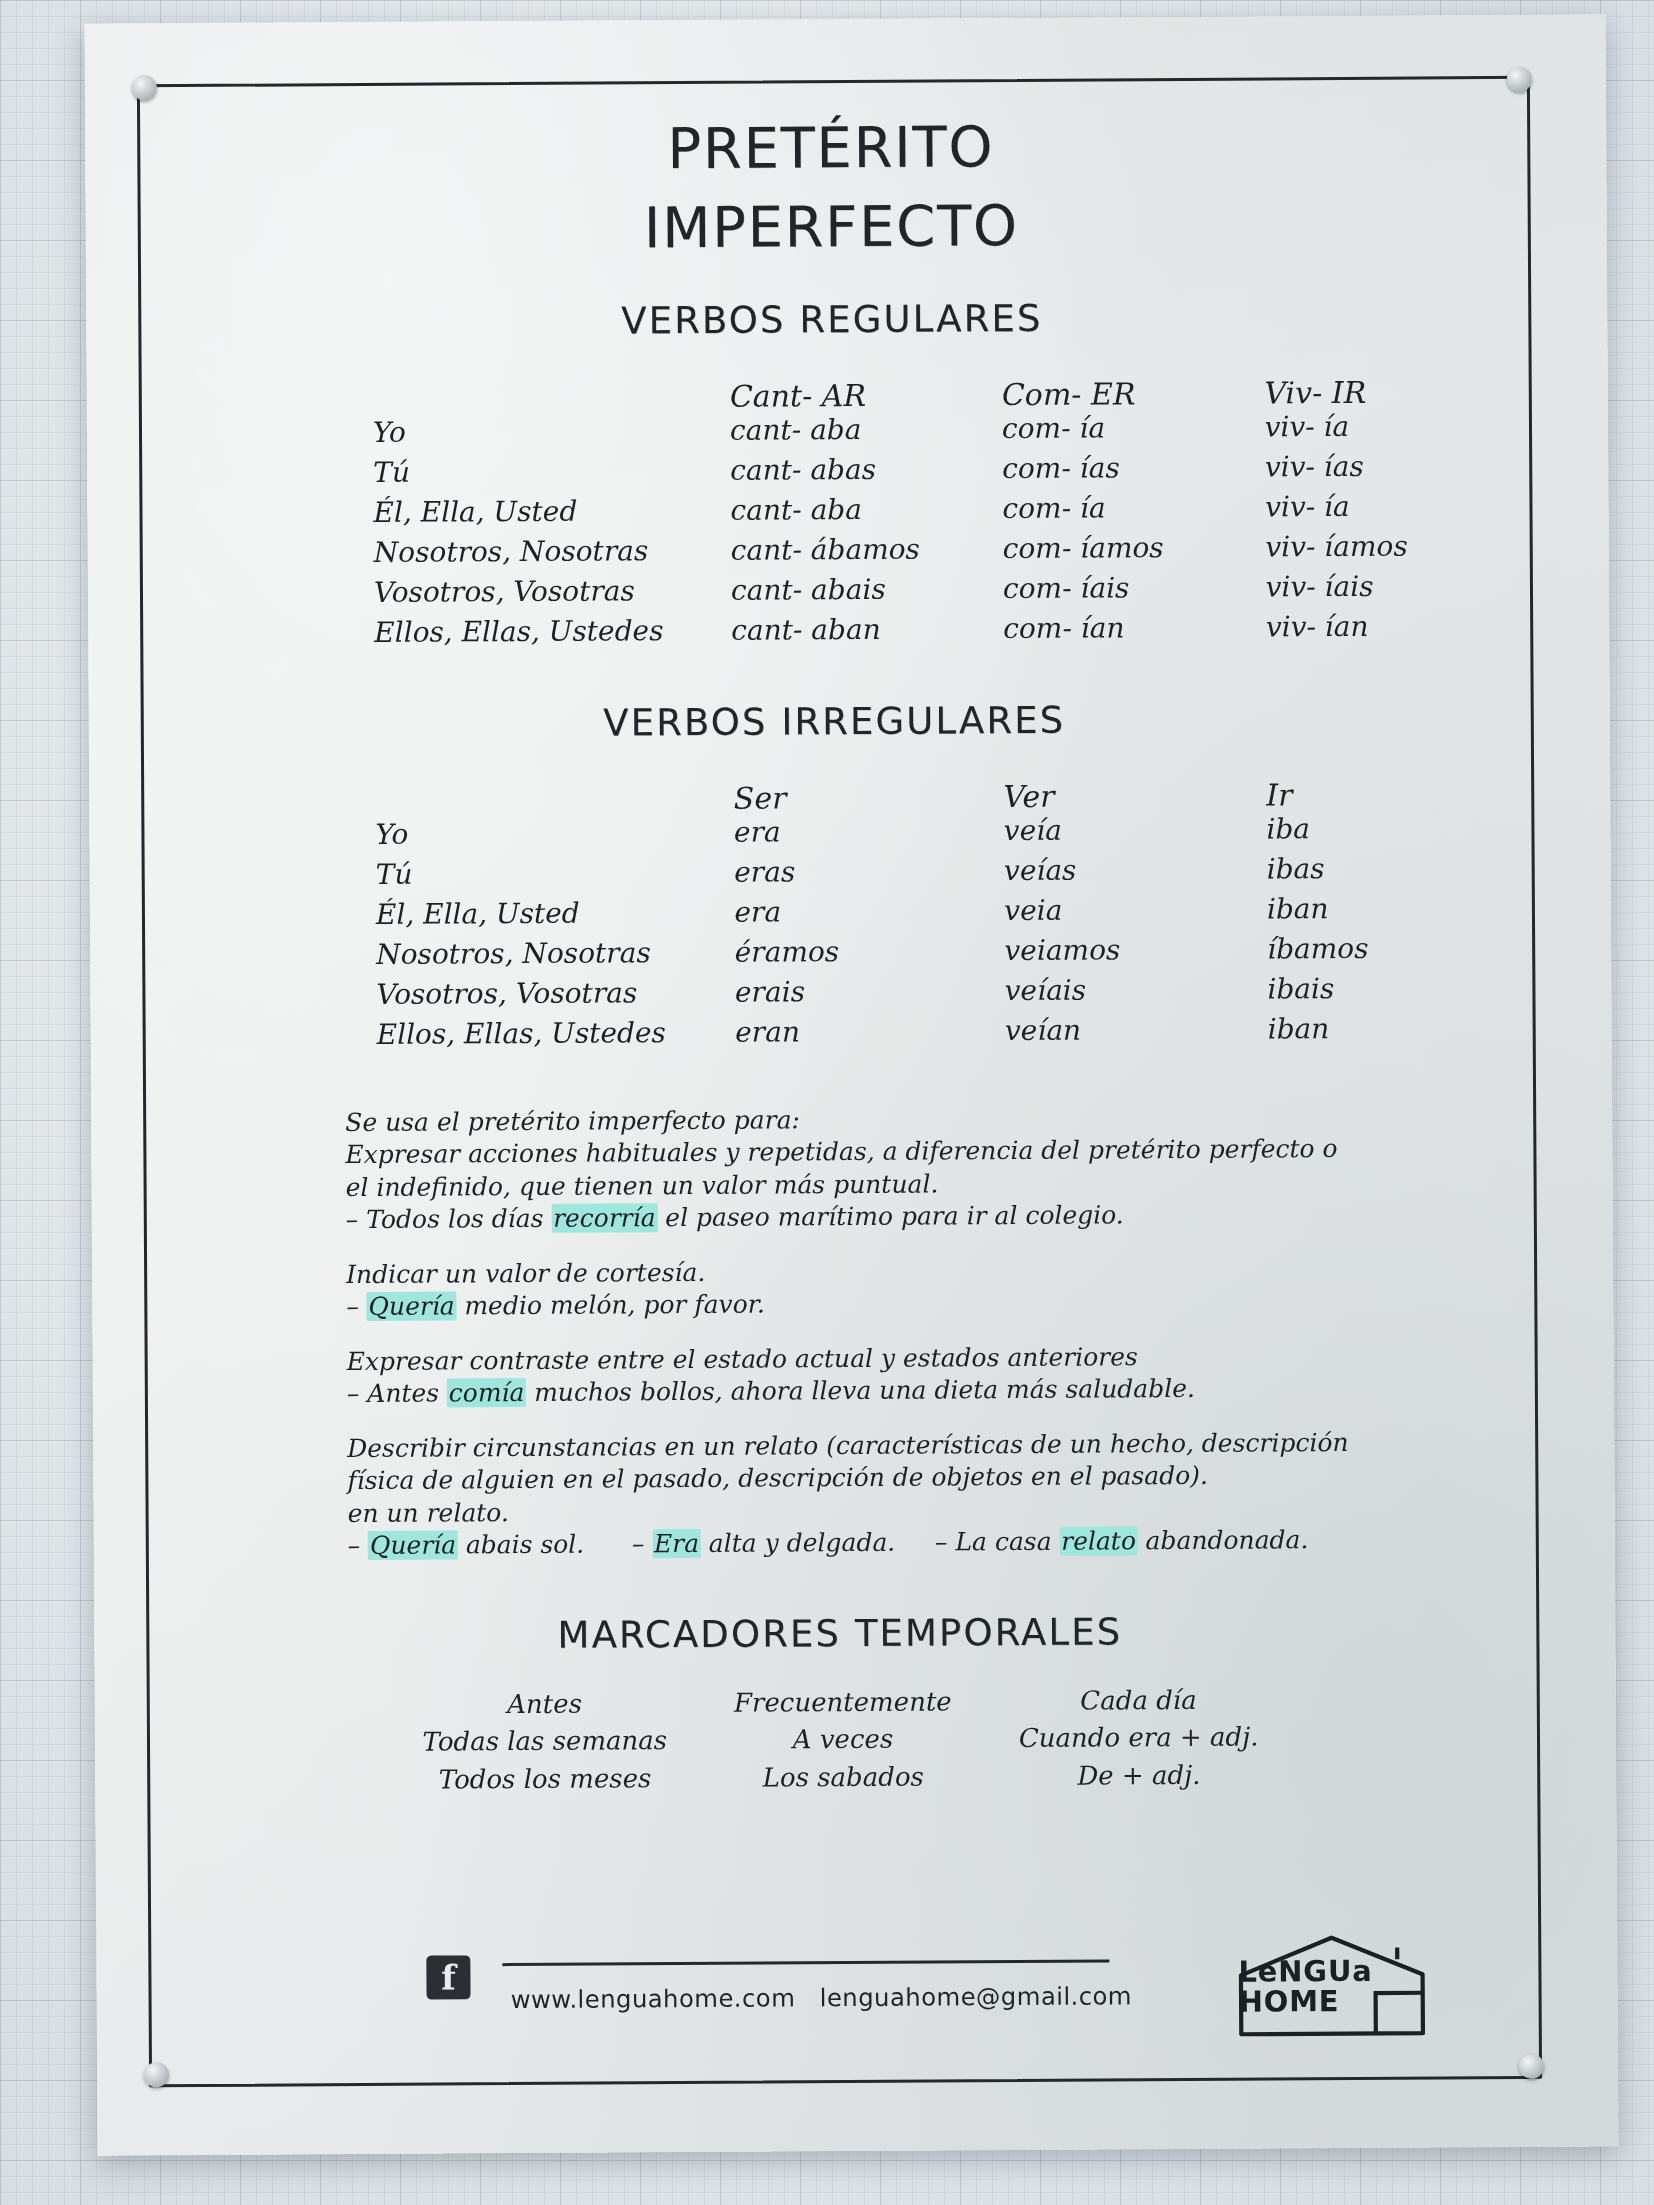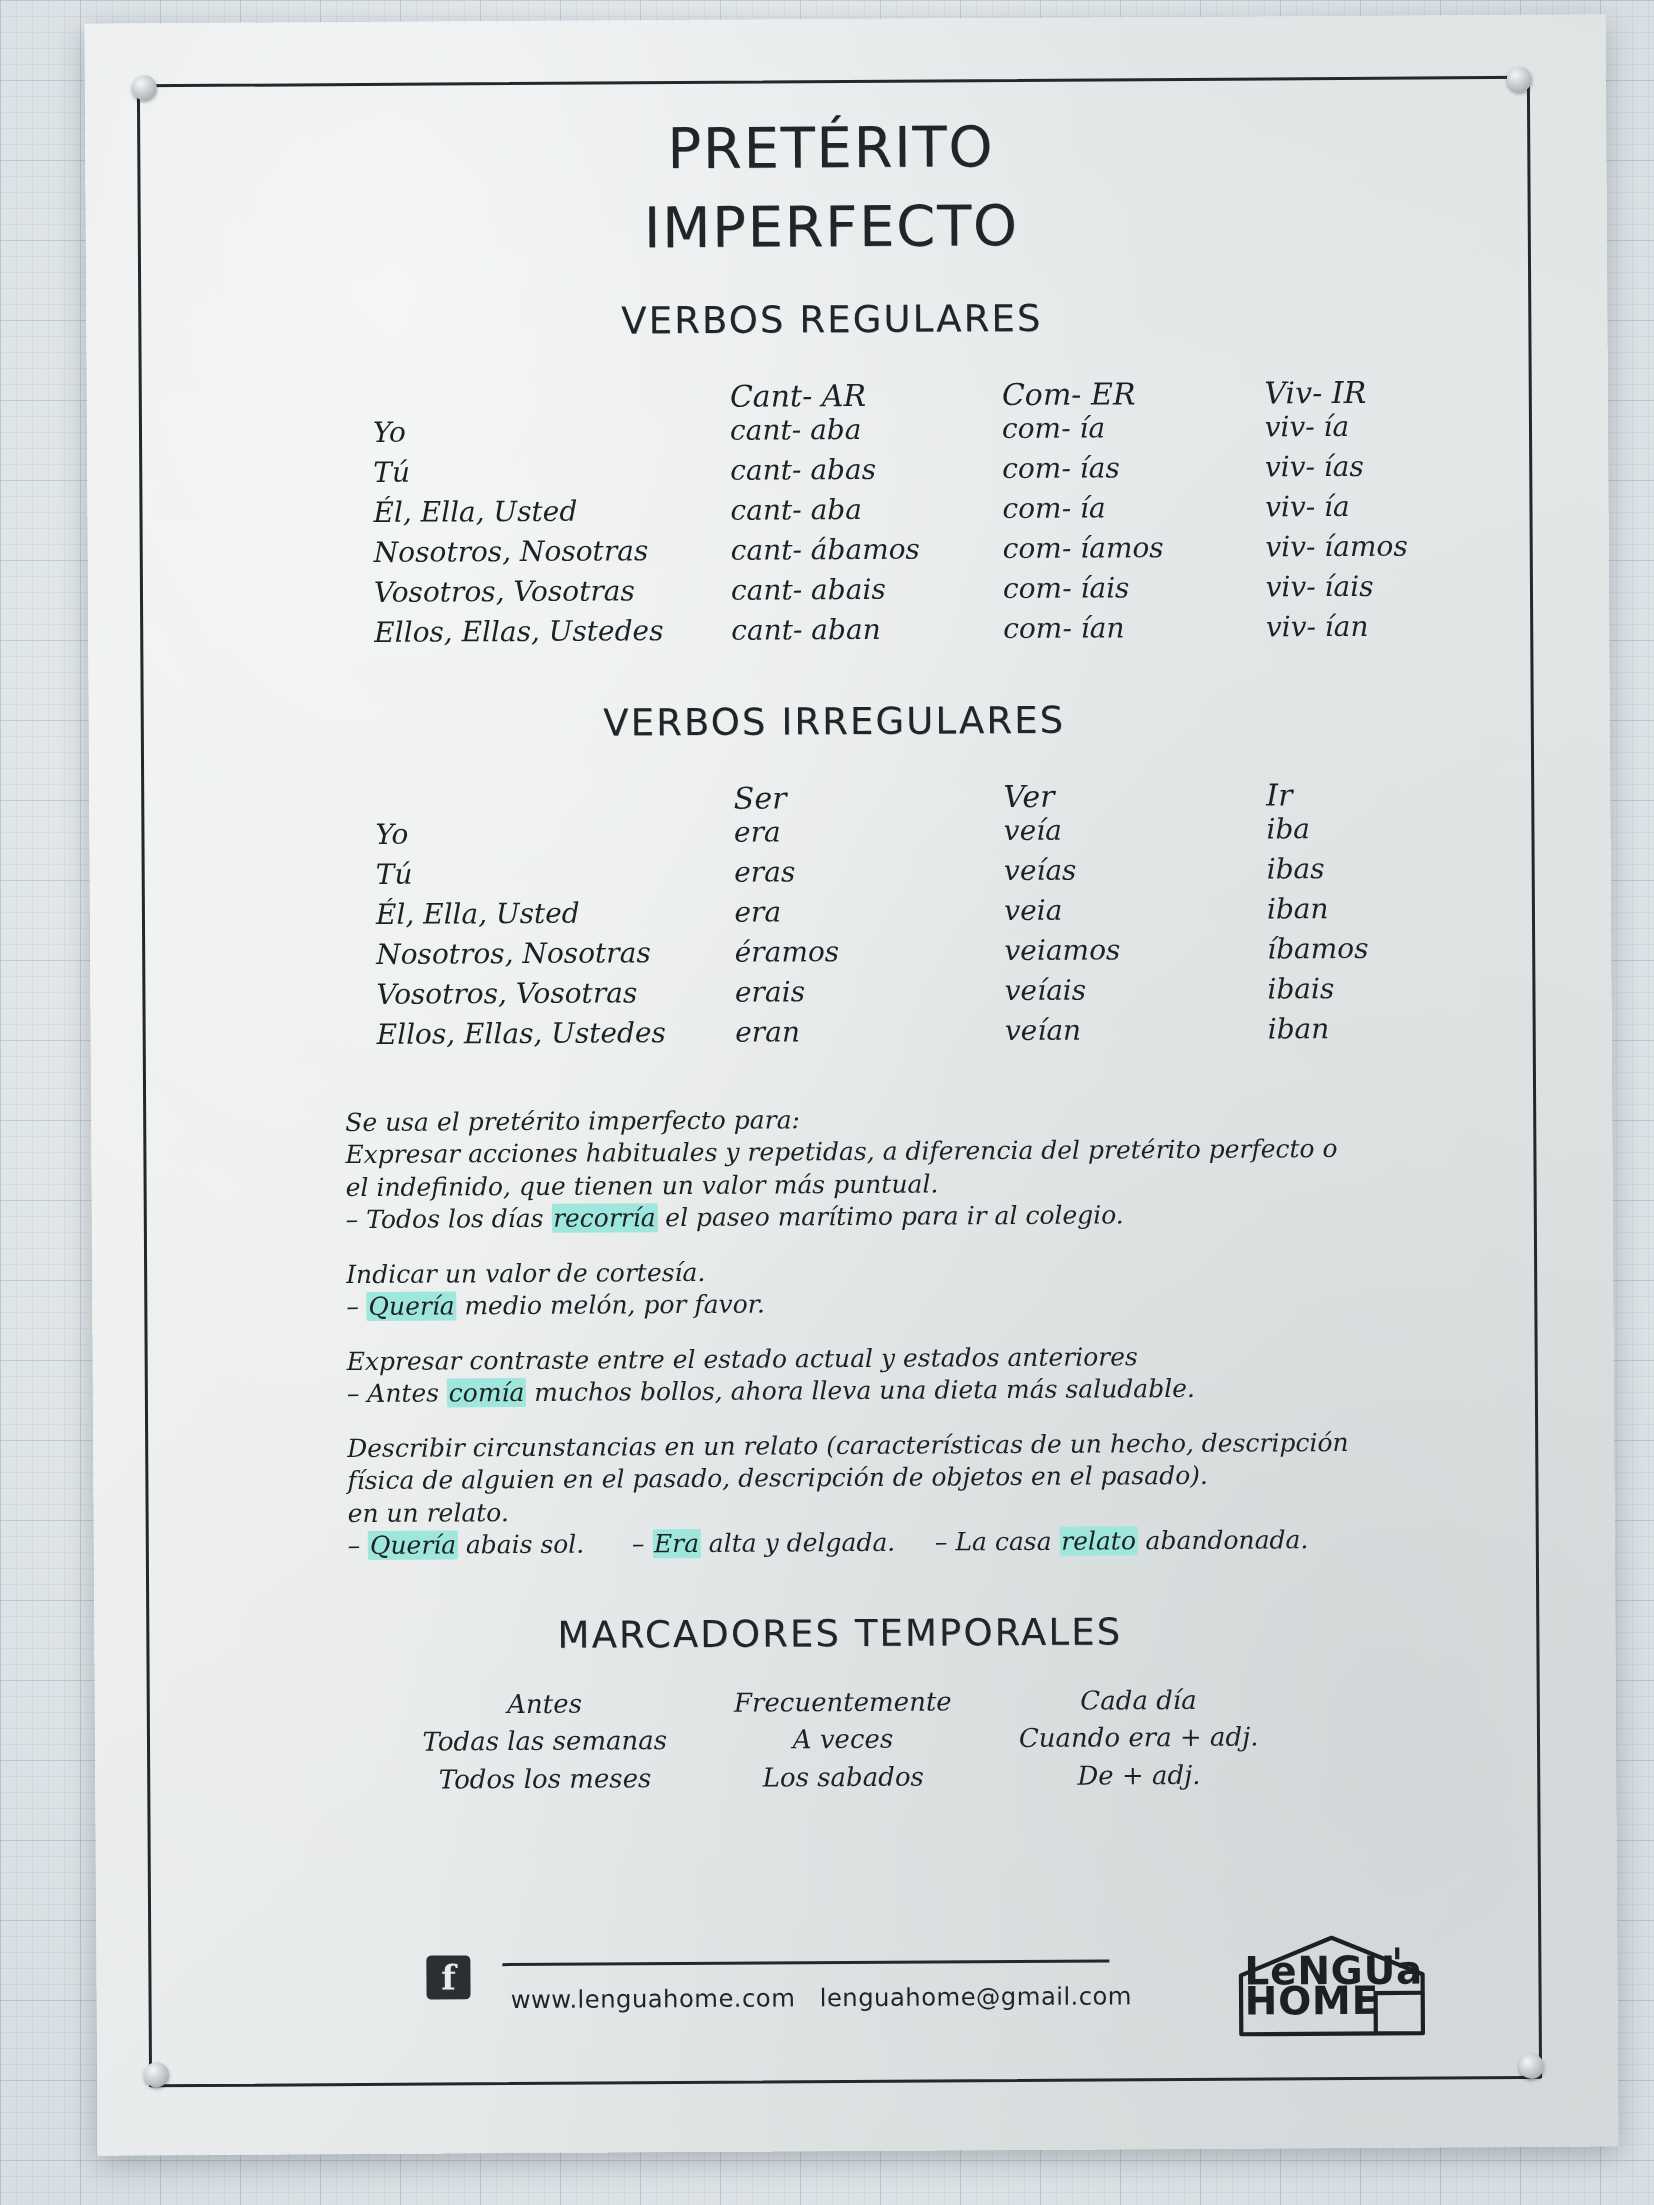--- a/index.html
+++ b/index.html
@@ -204,25 +204,25 @@
   #logo {
     position: absolute;
     right: 101px;
     top: -5px;
     width: 202px;
     height: 111px;
   }
   #logo svg { display: block; }
   #logo-text {
     position: absolute;
-    left: 12px;
+    left: 6px;
     top: 25px;
     font-family: "DejaVu Sans", sans-serif;
     font-weight: bold;
-    font-size: 39px;
+    font-size: 29px;
     line-height: 30px;
     color: #1b2024;
     letter-spacing: 0.8px;
   }
 </style>
 </head>
 <body>
 
 <div id="bg-grid"></div>
 <div id="bg-shade"></div>

